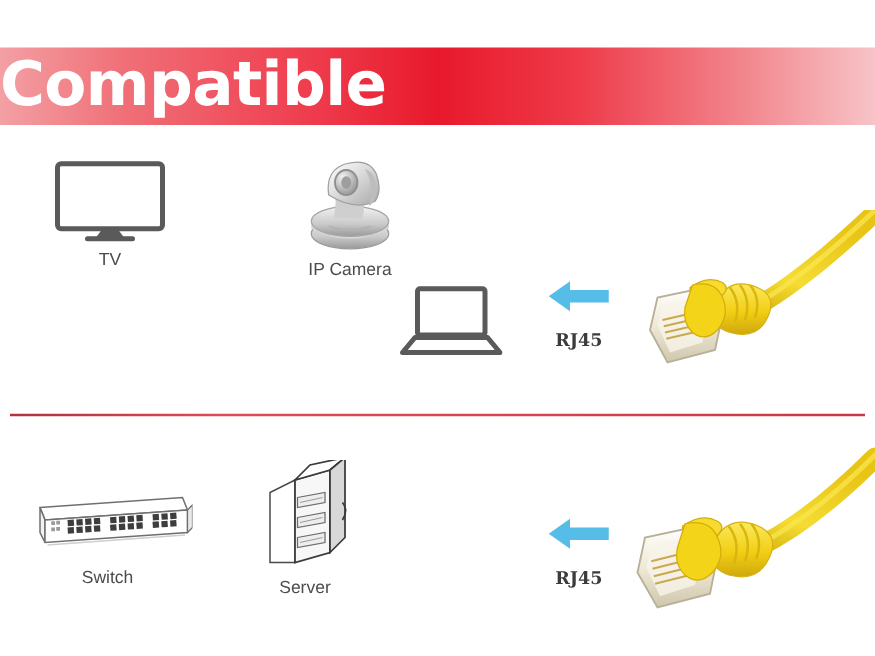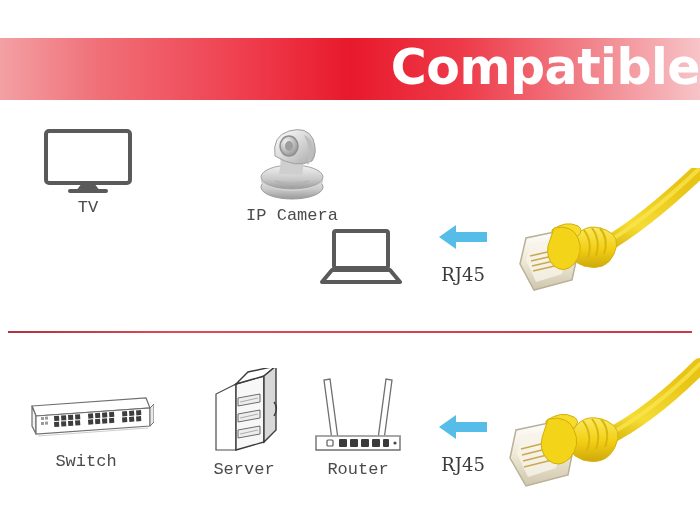--- a/index.html
+++ b/index.html
@@ -34,21 +34,21 @@
         #f28a91 86%,
         #f7c4c8 100%);
   }
   #banner-title {
     position: absolute;
     left: 0;
     top: 0;
     width: 700px;
     height: 62px;
     line-height: 60px;
-    text-align: right;
+    text-align: left;
     color: #ffffff;
     font-size: 49px;
     font-weight: bold;
     letter-spacing: -0.5px;
     font-family: "DejaVu Sans", sans-serif;
   }
 
   
   #divider {
     position: absolute;
@@ -59,37 +59,38 @@
     background: linear-gradient(to right, #b0313f 0%, #e04a57 25%, #d9414f 60%, #c93848 100%);
   }
 
   
   .node {
     position: absolute;
     text-align: center;
   }
   .node .label {
     color: #4b4b4b;
-    font-size: 17px;
+    font-size: 14px;
     white-space: nowrap;
-    font-family: Liberation Mono, monospace;
+    font-family: Liberation Sans, sans-serif;
   }
   .icon-wrap {
     display: block;
     margin: 0 auto;
   }
 
   
   .arrow-group { position: absolute; text-align: center; }
   .rj45-label {
     color: #3b3b3b;
-    font-size: 18px;
+    font-size: 14px;
     font-family: "DejaVu Serif", serif;
     white-space: nowrap;
     margin-top: 8px;
+    font-weight: bold;
   }
 
   
   .cable { position: absolute; }
 </style>
 </head>
 <body>
 
 <div id="page">
 
@@ -101,21 +102,21 @@
     <span class="icon-wrap">
       <svg width="92" height="66" viewBox="0 0 92 66">
         <rect x="4" y="3" width="84" height="52" rx="3" ry="3" fill="#ffffff" stroke="#5a5a5a" stroke-width="4"></rect>
         <path d="M40 55 L34 63 L58 63 L52 55 Z" fill="#5a5a5a"></path>
         <rect x="26" y="61" width="40" height="4" rx="2" fill="#5a5a5a"></rect>
       </svg>
     </span>
     <div class="label">TV</div>
   </div>
 
-  <div class="node" style="left:240px; top:126px; width:104px;">
+  <div class="node" style="left:228px; top:126px; width:104px;">
     <span class="icon-wrap">
       <svg width="86" height="76" viewBox="0 0 86 76">
         <defs>
           <linearGradient id="camBody" x1="0" y1="0" x2="1" y2="1">
             <stop offset="0%" stop-color="#ffffff"></stop>
             <stop offset="45%" stop-color="#dcdcdc"></stop>
             <stop offset="100%" stop-color="#a8a8a8"></stop>
           </linearGradient>
           <linearGradient id="camBase" x1="0" y1="0" x2="0" y2="1">
             <stop offset="0%" stop-color="#f2f2f2"></stop>
@@ -286,43 +287,20 @@
           <path d="M32 50 L50 46"></path>
           <path d="M32 66 L50 62"></path>
         </g>
 
         <path d="M66 34 q5 6 0 14" fill="none" stroke="#3b3b3b" stroke-width="1.4"></path>
       </svg>
     </span>
     <div class="label">Server</div>
   </div>
 
-  <div class="node" style="left:312px; top:372px; width:92px;">
-    <span class="icon-wrap">
-      <svg width="92" height="84" viewBox="0 0 92 84">
-
-        <path d="M20 68 L12 8 L18 7 L26 67 Z" fill="#ffffff" stroke="#6f6f6f" stroke-width="1.3"></path>
-        <path d="M72 68 L80 8 L74 7 L66 67 Z" fill="#ffffff" stroke="#6f6f6f" stroke-width="1.3"></path>
-
-        <path d="M4 64 L88 64 L88 78 L4 78 Z" fill="#ffffff" stroke="#6f6f6f" stroke-width="1.4"></path>
-        <path d="M4 64 L88 64" stroke="#bdbdbd" stroke-width="1"></path>
-
-        <g fill="#3a3a3a">
-          <rect x="27" y="67" width="8" height="8" rx="1"></rect>
-          <rect x="38" y="67" width="8" height="8" rx="1"></rect>
-          <rect x="49" y="67" width="8" height="8" rx="1"></rect>
-          <rect x="60" y="67" width="8" height="8" rx="1"></rect>
-          <rect x="71" y="67" width="6" height="8" rx="1"></rect>
-        </g>
-        <rect x="15" y="68" width="6" height="6" rx="1" fill="#ffffff" stroke="#5a5a5a" stroke-width="1.2"></rect>
-        <circle cx="83" cy="71" r="1.6" fill="#4a4a4a"></circle>
-      </svg>
-    </span>
-    <div class="label">Router</div>
-  </div>
 
   <div class="arrow-group" style="left:420px; top:412px; width:86px;">
     <span class="icon-wrap">
       <svg width="52" height="30" viewBox="0 0 52 30">
         <path d="M2 15 L19 3 L19 10 L50 10 L50 20 L19 20 L19 27 Z" fill="#55bde8"></path>
       </svg>
     </span>
     <div class="rj45-label">RJ45</div>
   </div>
 

